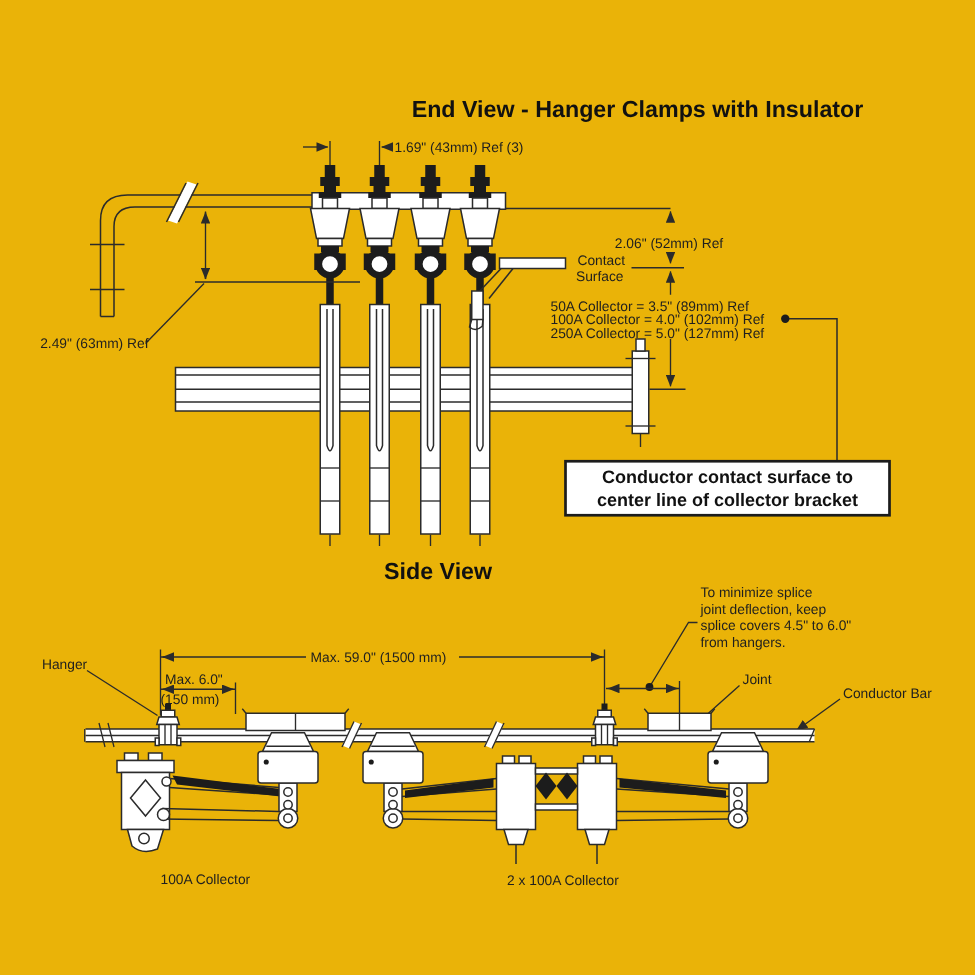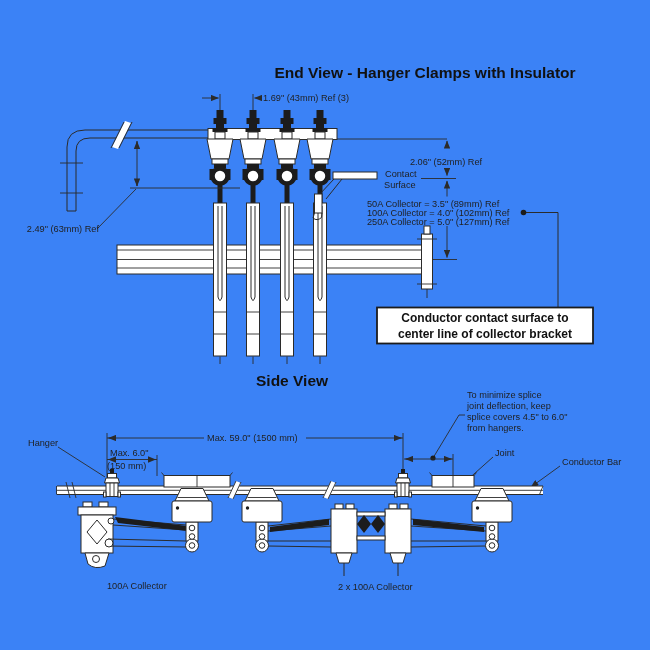--- a/index.html
+++ b/index.html
@@ -1,16 +1,16 @@
 <!DOCTYPE html>
 <html><head>
 <meta charset="utf-8">
 <style>
   html,body{margin:0;padding:0;background:#ffffff;}
-  .page{width:650px;height:650px;background:#3b82f6;position:relative;overflow:hidden;}
+  .page{width:650px;height:650px;background:#eab308;position:relative;overflow:hidden;}
   svg{display:block;}
   .ln{stroke:#2b2b2b;stroke-width:1;fill:none;}
   .thin{stroke:#2b2b2b;stroke-width:0.9;fill:none;}
   .wh{fill:#ffffff;stroke:#2b2b2b;stroke-width:1;}
   .dk{fill:#1c1c1c;stroke:none;}
   .lbl{font-family:"Liberation Sans",sans-serif;font-size:9.2px;fill:#1f1f1f;}
   .ttl{font-family:"Liberation Sans",sans-serif;font-size:15.5px;font-weight:bold;fill:#111;}
   .boxlbl{font-family:"Liberation Sans",sans-serif;font-size:12px;font-weight:bold;fill:#111;}
 </style>
 </head>

